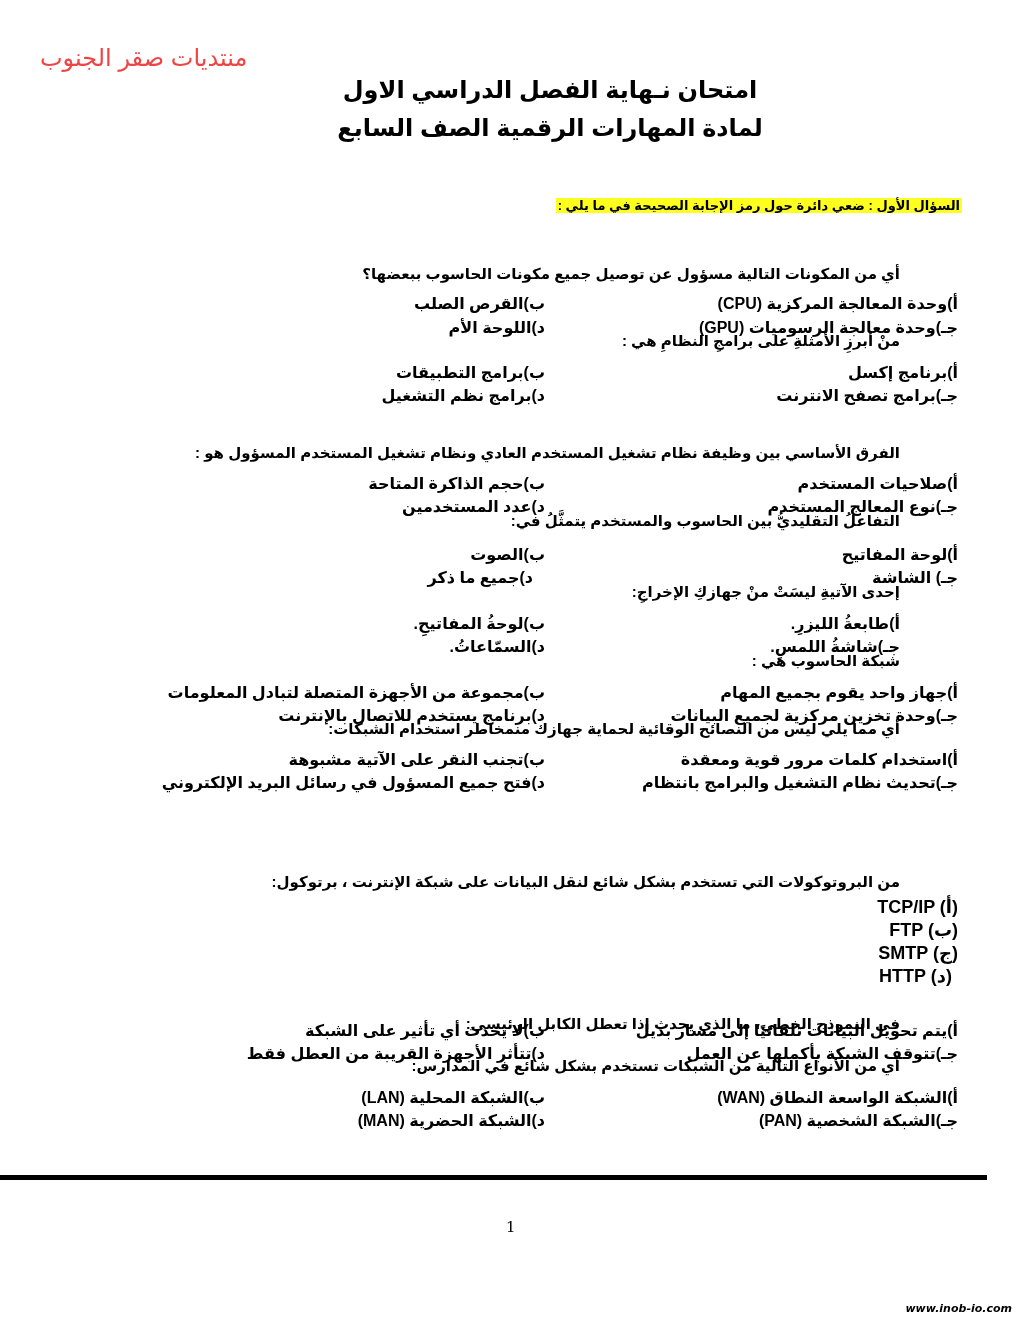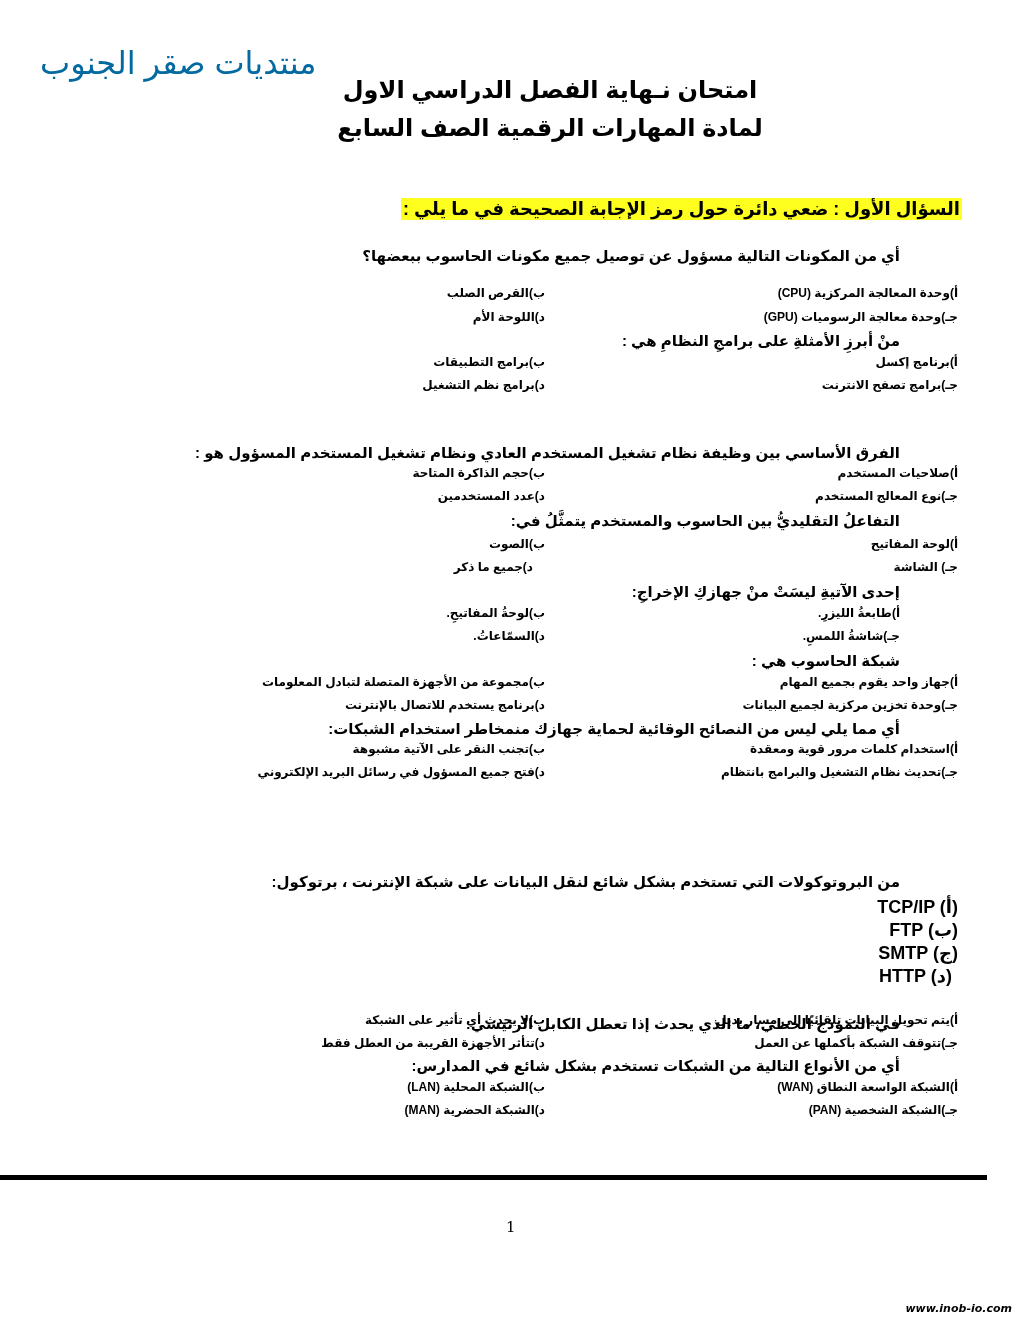--- a/index.html
+++ b/index.html
@@ -1,41 +1,41 @@
 <!DOCTYPE html>
 <html><head>
 <meta charset="utf-8">
 <style>
   html, body { margin:0; padding:0; background:#ffffff; }
   body { width:1020px; height:1320px; position:relative; overflow:hidden;
          font-family:"Liberation Sans", "DejaVu Sans", sans-serif; color:#000; }
   .abs { position:absolute; white-space:nowrap; }
   .rtl { direction:rtl; }
-  .forum { left:40px; top:44px; font-size:32px; color:#0369a1;text-align:center; }
+  .forum { left:40px; top:44px; font-size:24px; color:#ef4444;text-align:center; }
   .title { font-weight:bold; font-size:24px; text-align:center; width:600px; }
   .t1 { left:250px; top:76px; }
   .t2 { left:250px; top:114px; }
-  .instruction { right:58px; top:198px; font-size:18px; font-weight:bold; background:#ffff1f; padding:0 2px; }
+  .instruction { right:58px; top:198px; font-size:13px; font-weight:bold; background:#ffff1f; padding:0 2px; }
   .q { font-size:15px; font-weight:bold; }
-  .opt { font-size:12px; font-weight:bold; }
+  .opt { font-size:16px; font-weight:bold;margin-top:8px; }
   .proto { font-size:18px; font-weight:bold; direction:ltr; }
   .rule { position:absolute; left:0; top:1175px; width:987px; height:5px; background:#000; }
   .pagenum { left:506px; top:1218px; font-size:15px; font-family:"DejaVu Serif", serif; }
   .site { right:8px; top:1302px; font-size:11px; font-style:italic; font-weight:bold; font-family:"DejaVu Sans", sans-serif; }
 </style>
 </head>
 <body>
 
 <div class="abs forum rtl">منتديات صقر الجنوب</div>
 <div class="abs title t1 rtl">امتحان نـهاية الفصل الدراسي الاول</div>
 <div class="abs title t2 rtl">لمادة المهارات الرقمية الصف السابع</div>
 
 <div class="abs instruction rtl">السؤال الأول : ضعي دائرة حول رمز الإجابة الصحيحة في ما يلي :</div>
 
-<div class="abs q rtl" style="right:120px;top:247px;">أي من المكونات التالية مسؤول عن توصيل جميع مكونات الحاسوب ببعضها؟</div>
+<div class="abs q rtl" style="right:120px;top:265px;">أي من المكونات التالية مسؤول عن توصيل جميع مكونات الحاسوب ببعضها؟</div>
 <div class="abs opt rtl" style="right:62px;top:286px;">أ)وحدة المعالجة المركزية (CPU)</div>
 <div class="abs opt rtl" style="right:475px;top:286px;">ب)القرص الصلب</div>
 <div class="abs opt rtl" style="right:62px;top:310px;">جـ)وحدة معالجة الرسوميات (GPU)</div>
 <div class="abs opt rtl" style="right:475px;top:310px;">د)اللوحة الأم</div>
 
 <div class="abs q rtl" style="right:120px;top:332px;">منْ أبرزِ الأمثلةِ على برامجِ النظامِ هي :</div>
 <div class="abs opt rtl" style="right:62px;top:355px;">أ)برنامج إكسل</div>
 <div class="abs opt rtl" style="right:475px;top:355px;">ب)برامج التطبيقات</div>
 <div class="abs opt rtl" style="right:62px;top:378px;">جـ)برامج تصفح الانترنت</div>
 <div class="abs opt rtl" style="right:475px;top:378px;">د)برامج نظم التشغيل</div>

